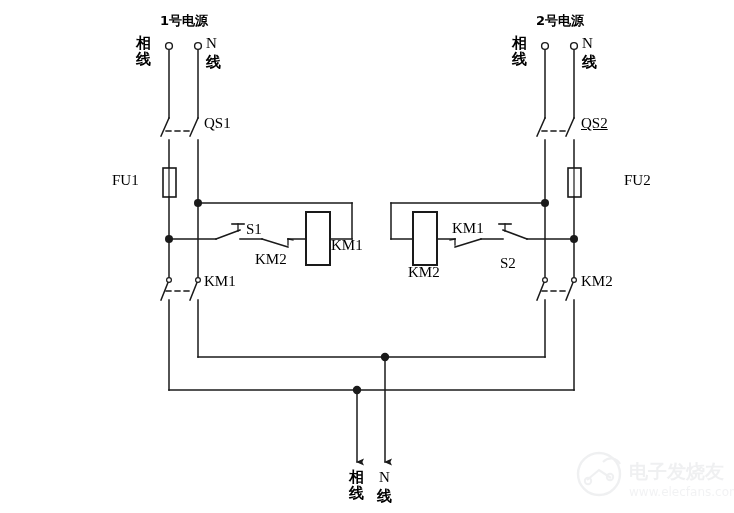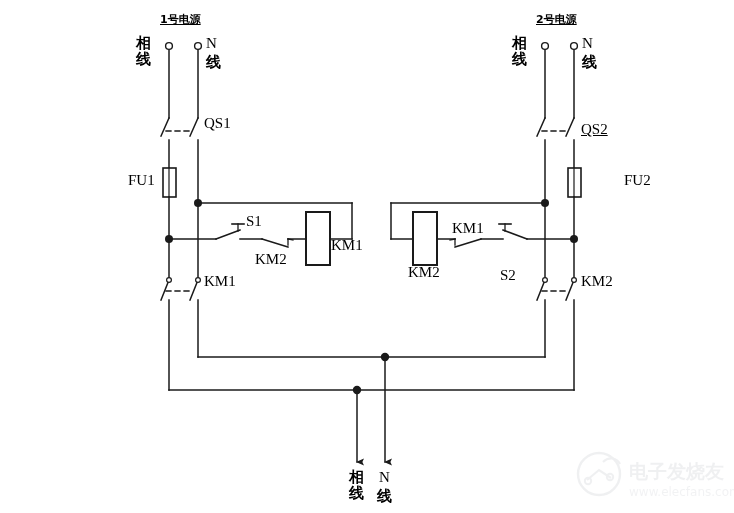--- a/index.html
+++ b/index.html
@@ -15,21 +15,21 @@
   .lbl{
     position:absolute;
     font-family:"Liberation Serif", serif;
     color:#000;
     white-space:pre;
     line-height:1.05;
     user-select:none;
   }
   .cn{font-family:"DejaVu Sans", sans-serif;font-weight:bold;}
   .ref{font-size:15px;}
-  .src-title{font-size:11px;text-decoration:underline;}
+  .src-title{font-size:13px;}
   .vert{width:1em;text-align:center;}
   .wm{
     position:absolute;
     left:575px;top:448px;
     width:160px;height:62px;
     opacity:0.22;
     pointer-events:none;
   }
 </style>
 </head>
@@ -181,29 +181,29 @@
 <div class="lbl ref" style="left:206px;top:36px;">N</div>
 <div class="lbl cn" style="left:206px;top:55px;font-size:15px;">线</div>
 
 <div class="lbl cn src-title" style="left:536px;top:14px;">2号电源</div>
 <div class="lbl cn vert" style="left:512px;top:36px;font-size:15px;">相
 线</div>
 <div class="lbl ref" style="left:582px;top:36px;">N</div>
 <div class="lbl cn" style="left:582px;top:55px;font-size:15px;">线</div>
 
 <div class="lbl ref" style="left:204px;top:116px;">QS1</div>
-<div class="lbl ref" style="left:128px;top:173px;">FU1</div>
-<div class="lbl ref" style="left:246px;top:214px;">S1</div>
+<div class="lbl ref" style="left:112px;top:173px;">FU1</div>
+<div class="lbl ref" style="left:246px;top:222px;">S1</div>
 <div class="lbl ref" style="left:255px;top:252px;">KM2</div>
 <div class="lbl ref" style="left:331px;top:238px;">KM1</div>
 <div class="lbl ref" style="left:204px;top:274px;">KM1</div>
 
-<div class="lbl ref" style="left:581px;top:122px;text-decoration:underline;">QS2</div>
+<div class="lbl ref" style="left:581px;top:116px;text-decoration:underline;">QS2</div>
 <div class="lbl ref" style="left:584px;top:173px;margin-left:40px;">FU2</div>
-<div class="lbl ref" style="left:500px;top:268px;">S2</div>
+<div class="lbl ref" style="left:500px;top:256px;">S2</div>
 <div class="lbl ref" style="left:452px;top:221px;">KM1</div>
 <div class="lbl ref" style="left:408px;top:265px;">KM2</div>
 <div class="lbl ref" style="left:581px;top:274px;">KM2</div>
 
 <div class="lbl cn vert" style="left:349px;top:470px;font-size:15px;">相
 线</div>
 <div class="lbl ref" style="left:379px;top:470px;">N</div>
 <div class="lbl cn" style="left:377px;top:489px;font-size:15px;">线</div>
 
 <svg class="wm" viewBox="0 0 160 62">

